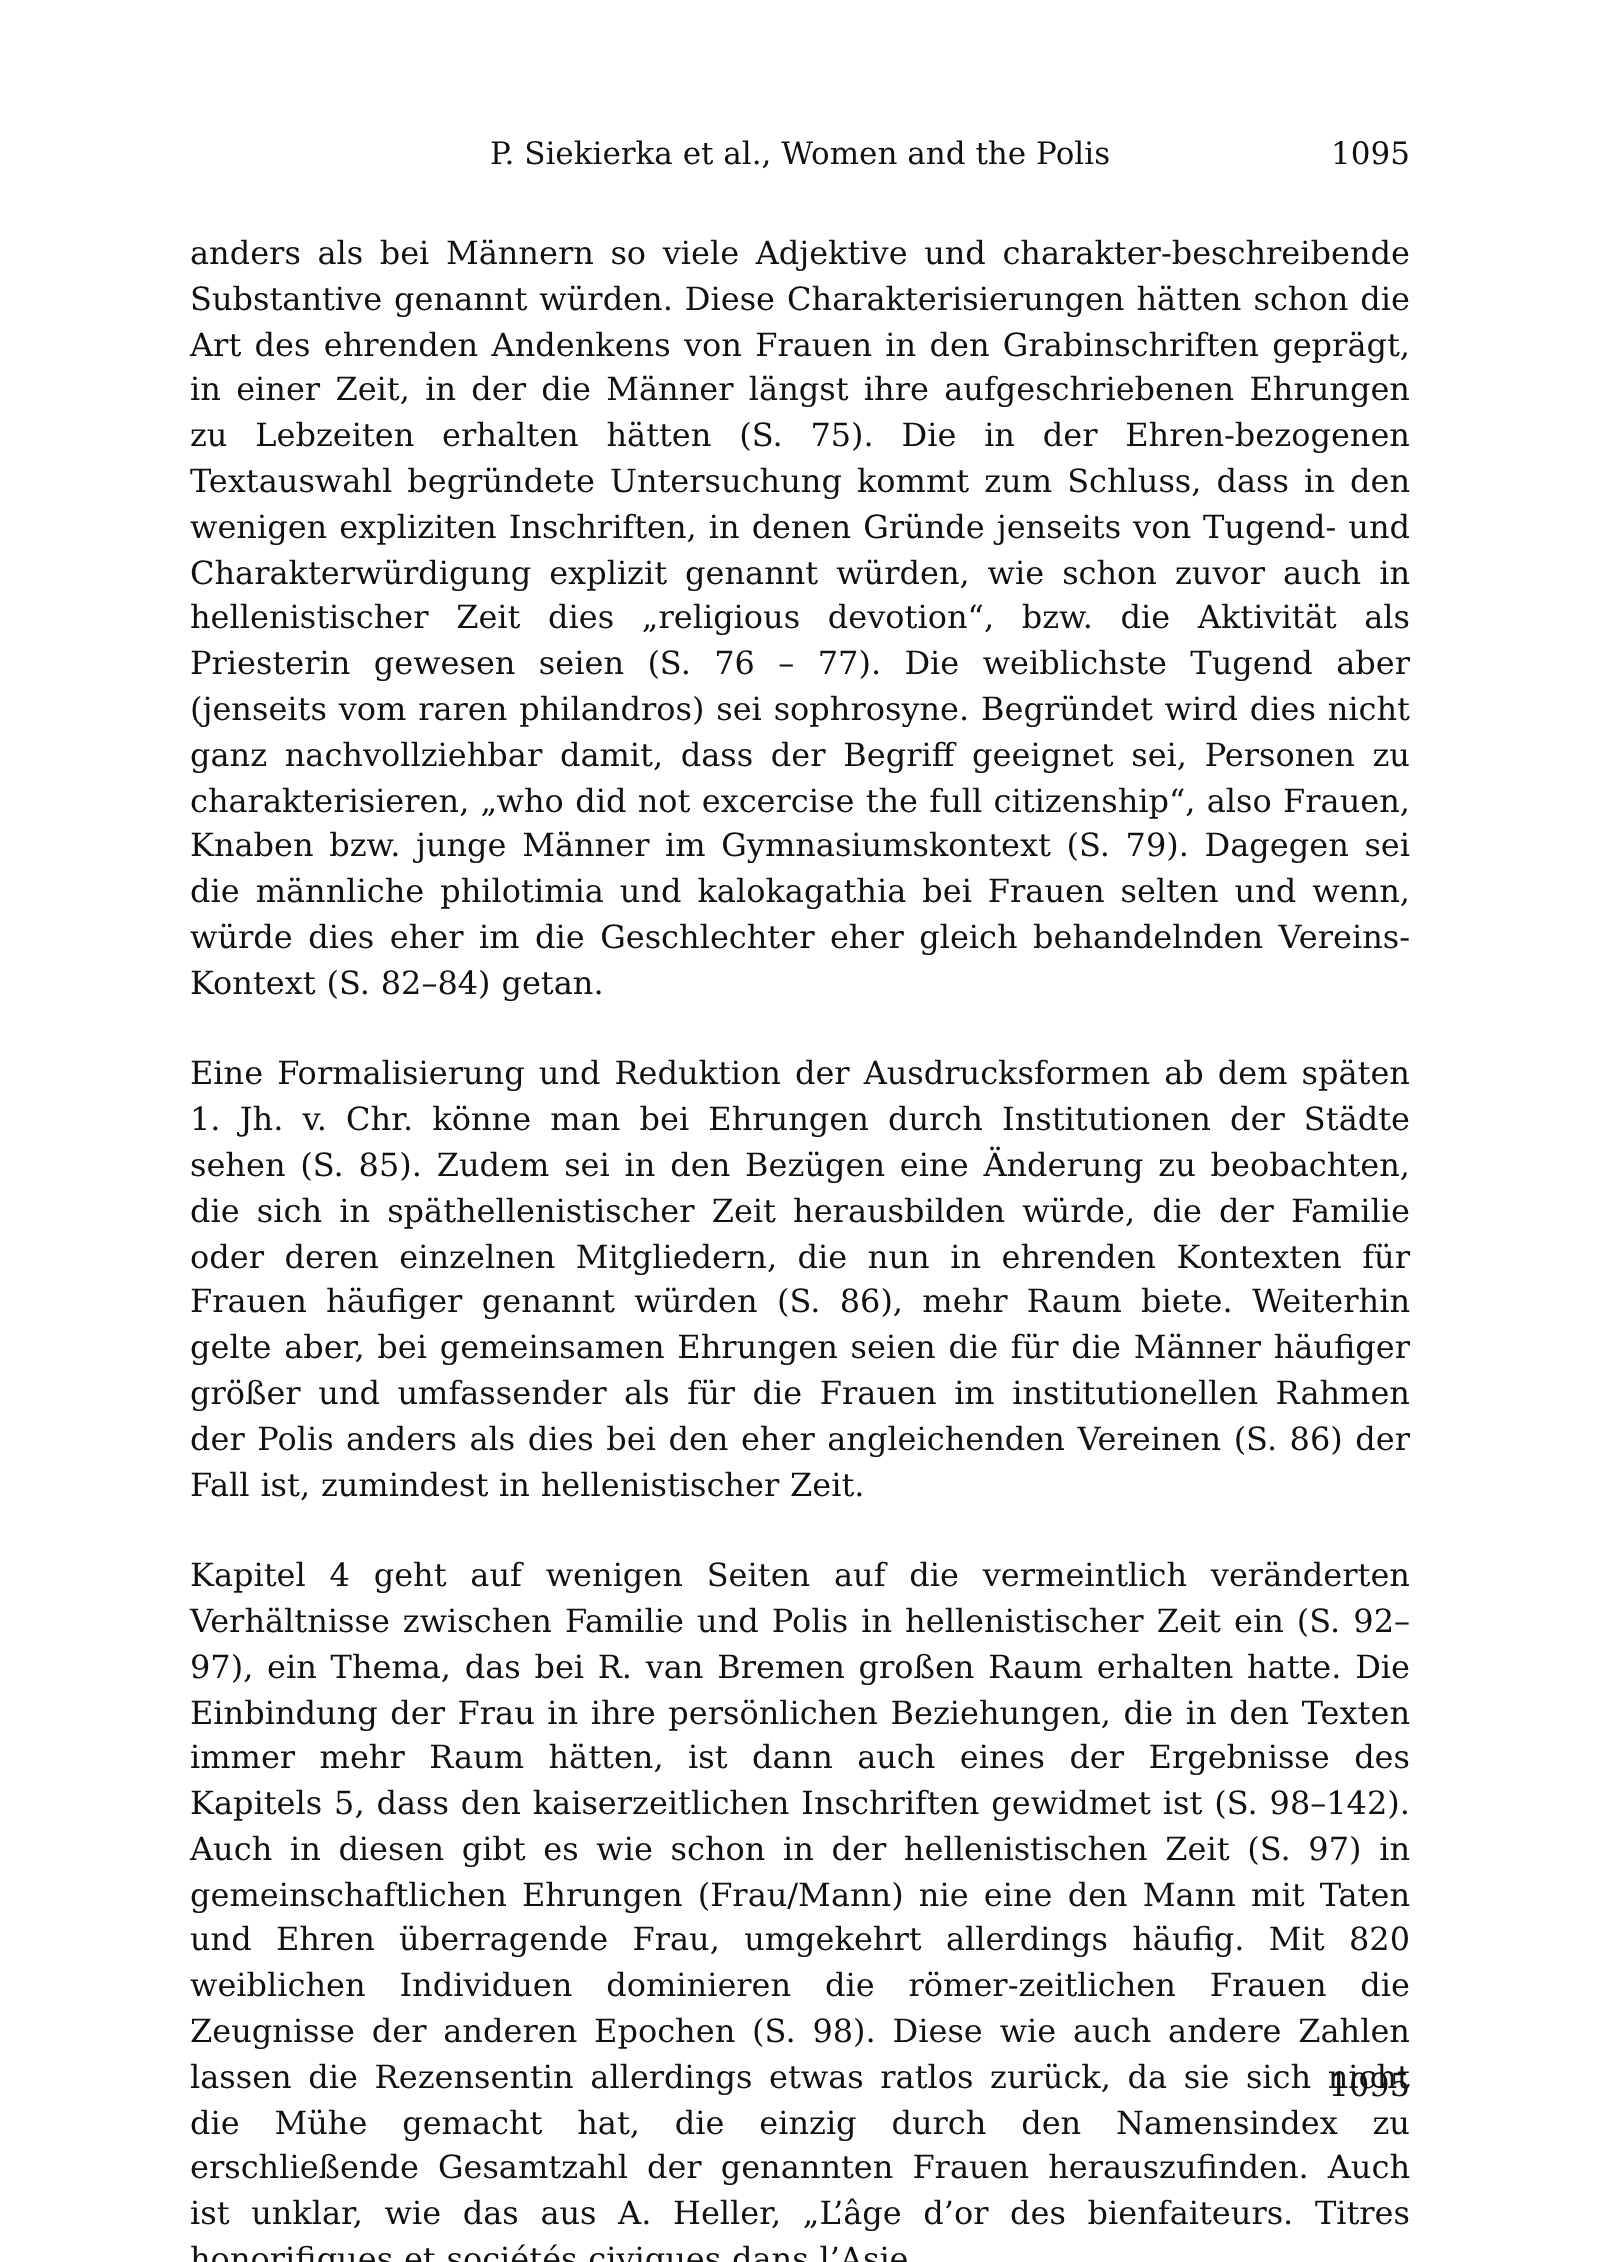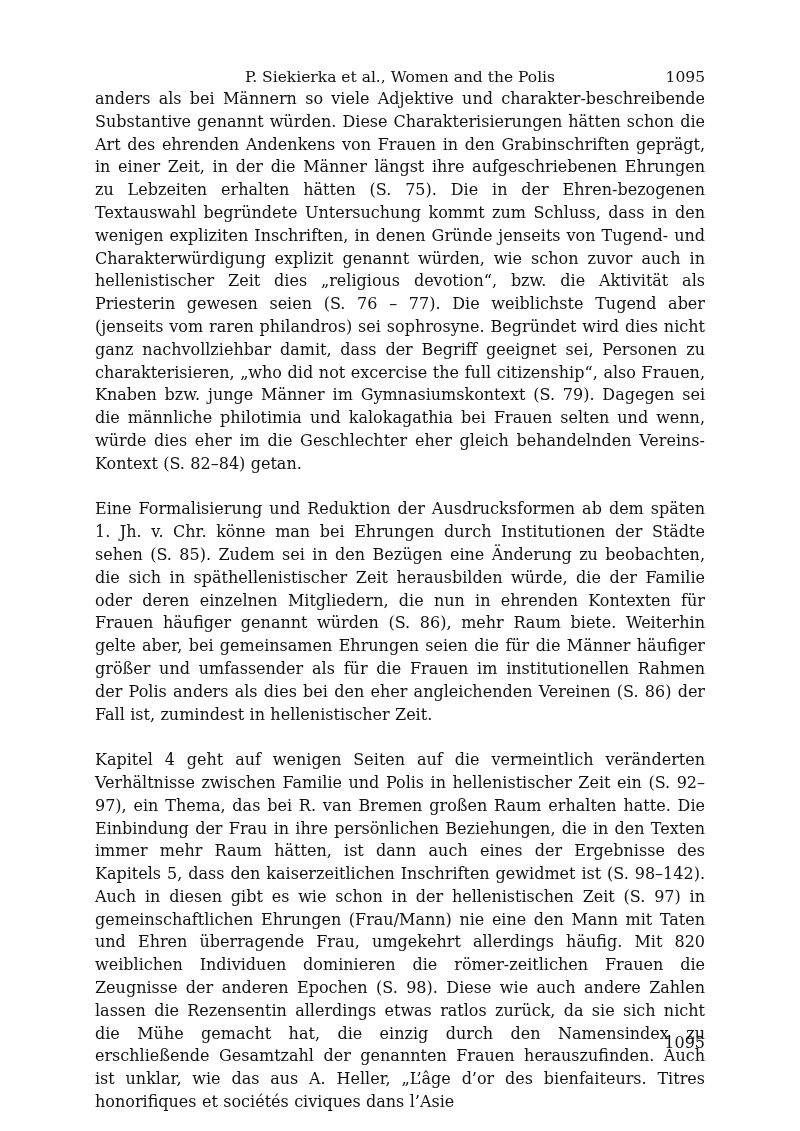--- a/index.html
+++ b/index.html
@@ -20,20 +20,21 @@
     width: 800px;
     height: 1131px;
     padding: 66px 95px 0 95px;
   }
   .running-head {
     position: relative;
     height: 22px;
     text-align: center;
     font-size: 15.5px;
     line-height: 22px;
+    margin-bottom: 28px;
   }
   .head-title {
     display: inline-block;
   }
   .head-page {
     position: absolute;
     right: 0;
     top: 0;
     font-size: 15.5px;
   }

